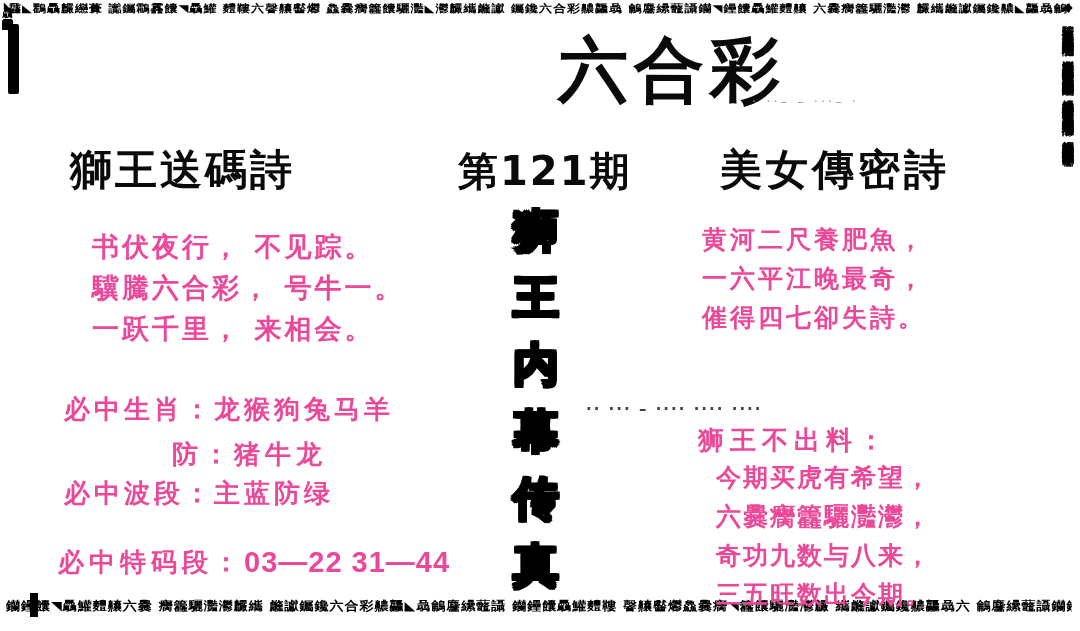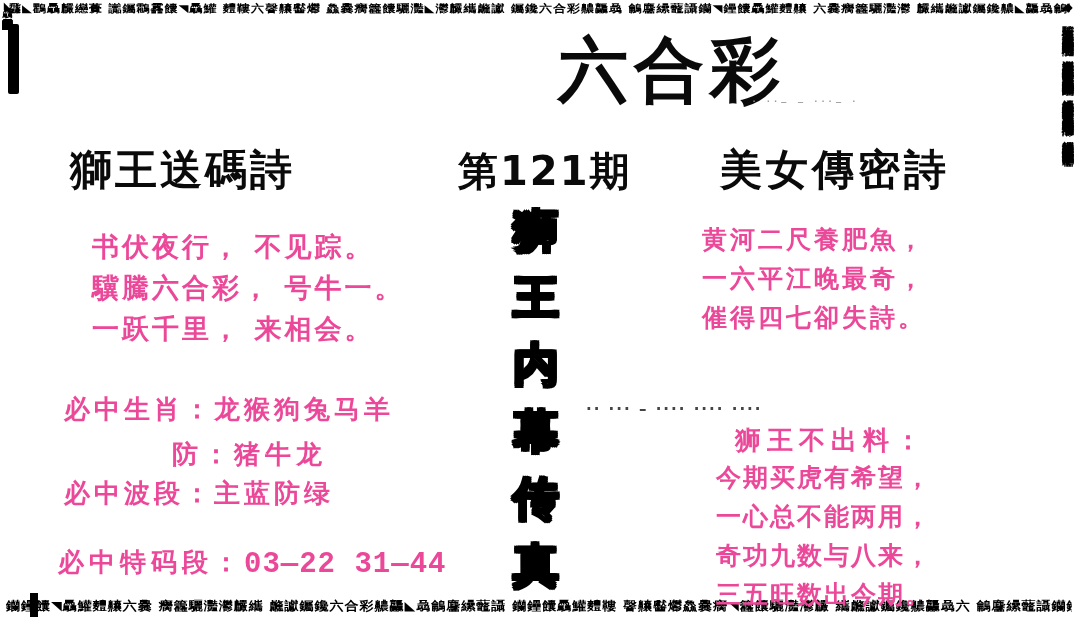--- a/index.html
+++ b/index.html
@@ -34,23 +34,23 @@
   .issue-heading{position:absolute;left:458px;top:150px;font-size:40px;letter-spacing:2px;line-height:42px;}
   .right-heading{position:absolute;left:720px;top:148px;font-size:42px;letter-spacing:4px;line-height:44px;}
   
   .kai{font-family:"DejaVu Serif",serif;font-weight:700;color:#ec4899;}
   .left-poem{position:absolute;left:92px;top:226px;font-size:27px;line-height:41px;letter-spacing:3px;}
   .right-poem{position:absolute;left:702px;top:220px;font-size:25px;line-height:39px;letter-spacing:3px;}
   .zodiac-line{position:absolute;left:64px;top:392px;font-size:26px;letter-spacing:4px;}
   .guard-line{position:absolute;left:172px;top:437px;font-size:26px;letter-spacing:5px;}
   .wave-line{position:absolute;left:64px;top:476px;font-size:26px;letter-spacing:4px;}
   .special-line{position:absolute;left:58px;top:545px;font-size:26px;letter-spacing:5px;}
-  .special-line .num{font-family:Liberation Mono, monospace;font-weight:700;font-size:29px;
+  .special-line .num{font-family:Liberation Sans, sans-serif;font-weight:700;font-size:29px;
     letter-spacing:1px;vertical-align:-1px;}
-  .tips-heading{position:absolute;left:735px;top:423px;font-size:26px;letter-spacing:6px;}
+  .tips-heading{position:absolute;left:698px;top:423px;font-size:26px;letter-spacing:6px;}
   .tips-smudge{position:absolute;left:586px;top:400px;width:230px;font-size:15px;color:#444;
     font-weight:900;letter-spacing:2px;filter:blur(0.6px);}
   .tips{position:absolute;left:716px;top:458px;font-size:25px;line-height:39px;letter-spacing:2px;}
   
   .vertical-title{position:absolute;left:506px;top:208px;width:60px;display:flex;
     flex-direction:column;align-items:center;gap:22px;}
   .vertical-title .vchar{
     font-family:"DejaVu Sans",sans-serif;font-weight:900;font-size:45px;line-height:45px;
     color:#fff;-webkit-text-stroke:2.2px #000;
     text-shadow:-2px -2px 0 #000,2px -2px 0 #000,-2px 2px 0 #000,2px 2px 0 #000,
@@ -107,18 +107,18 @@
   <div class="kai right-poem">
     <div>黄河二尺養肥魚，</div>
     <div>一六平江晚最奇，</div>
     <div>催得四七卻失詩。</div>
   </div>
 
   <div class="tips-smudge">·· ··· – ···· ···· ····</div>
   <div class="kai tips-heading">狮王不出料：</div>
   <div class="kai tips">
     <div>今期买虎有希望，</div>
-    <div>一心总不能两用，</div>
+    <div>六爨癵籱驪灩灪，</div>
     <div>奇功九数与八来，</div>
     <div>三五旺数出今期。</div>
   </div>
 
 </div>
 
 </body></html>

